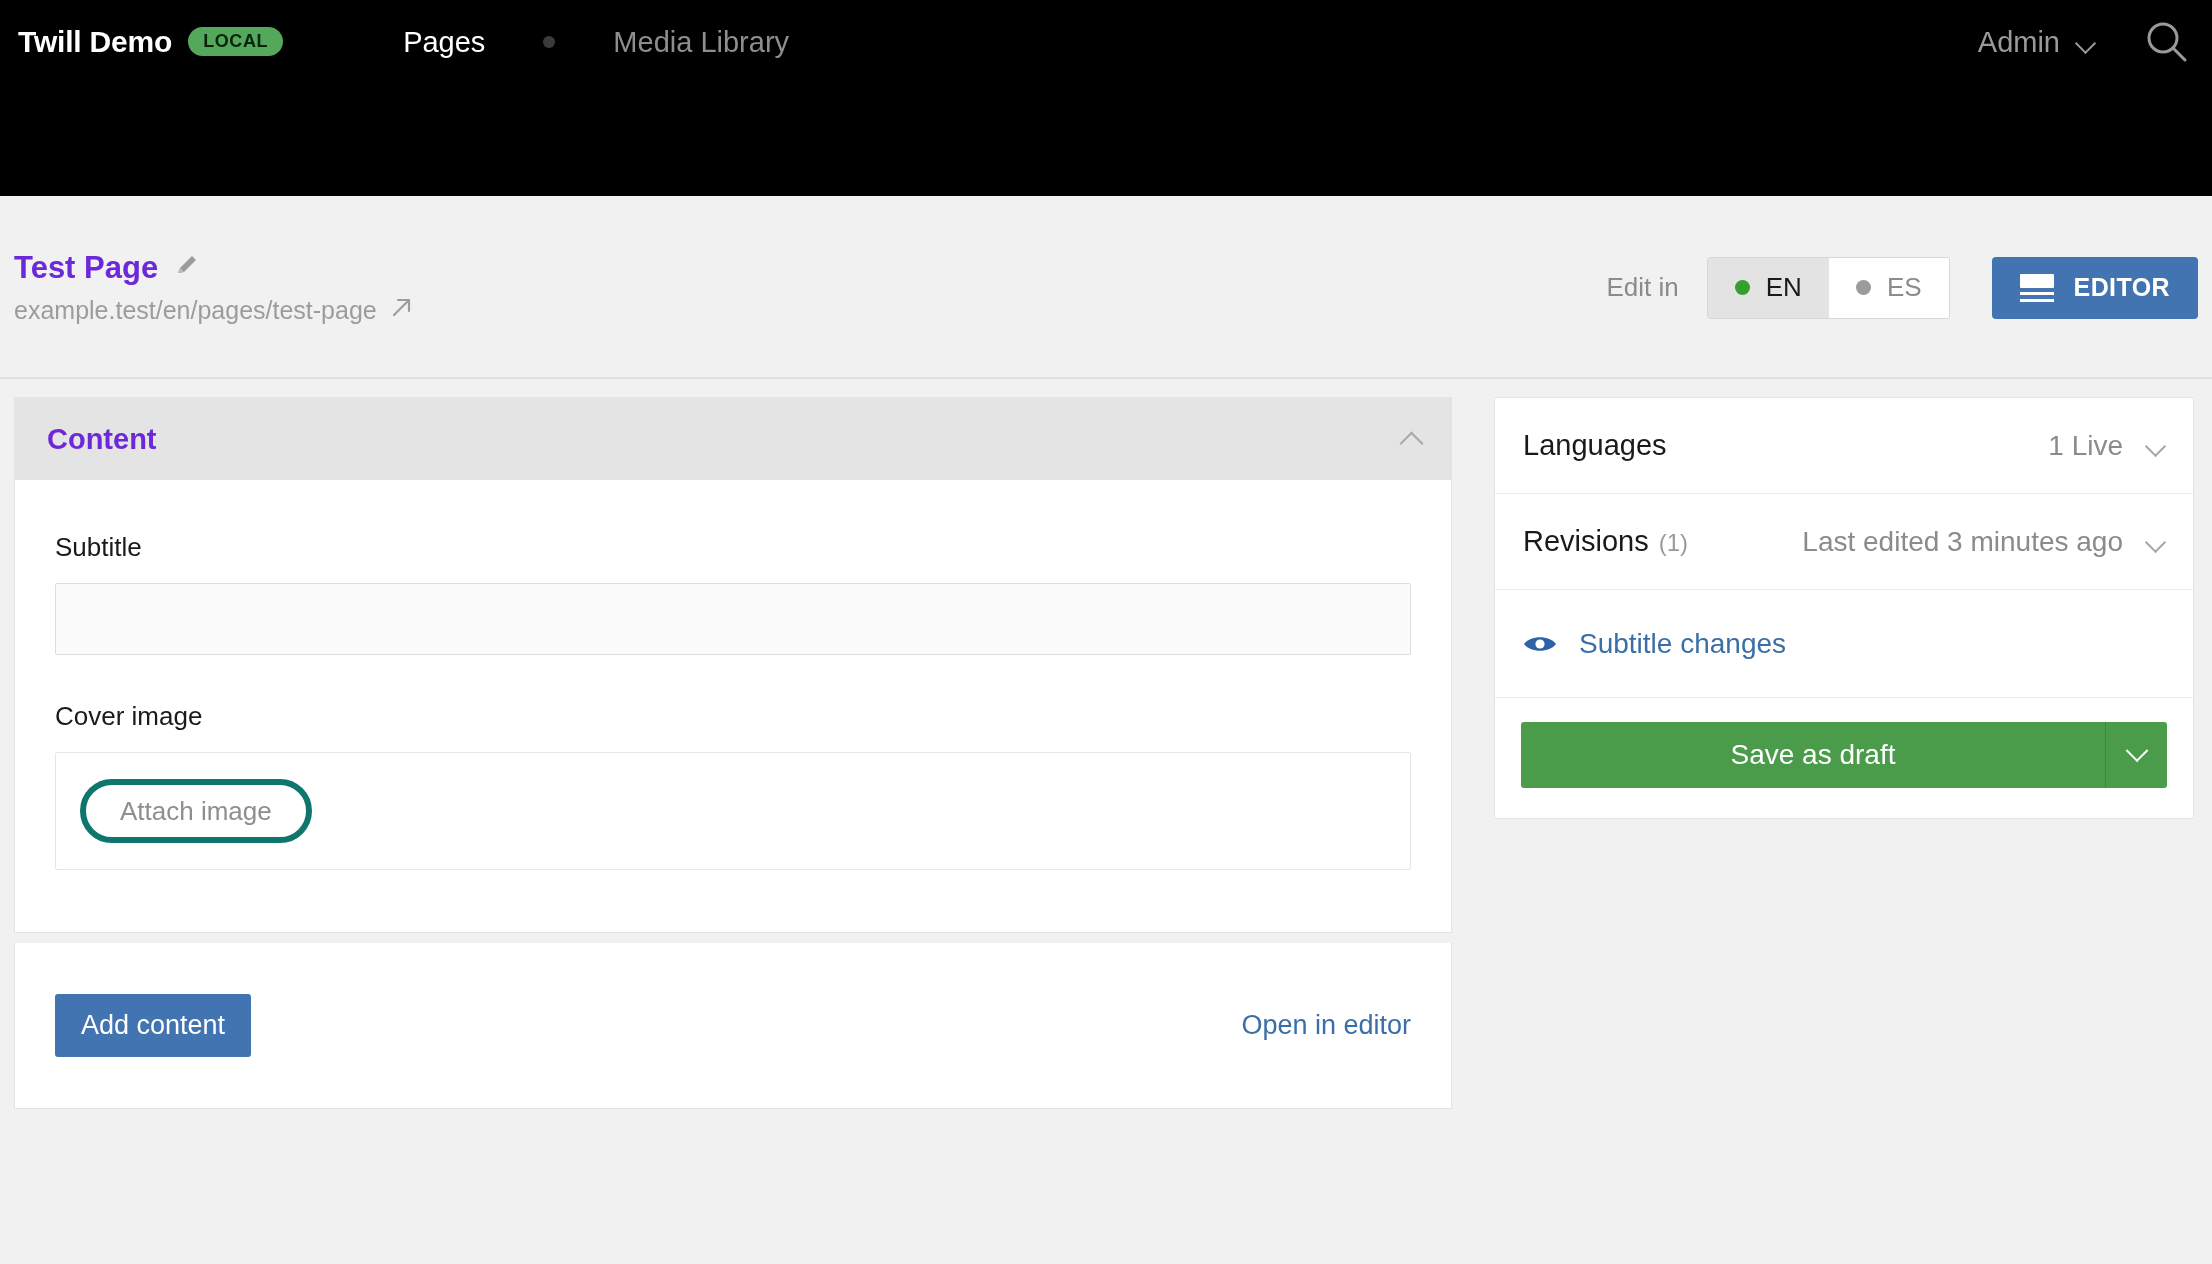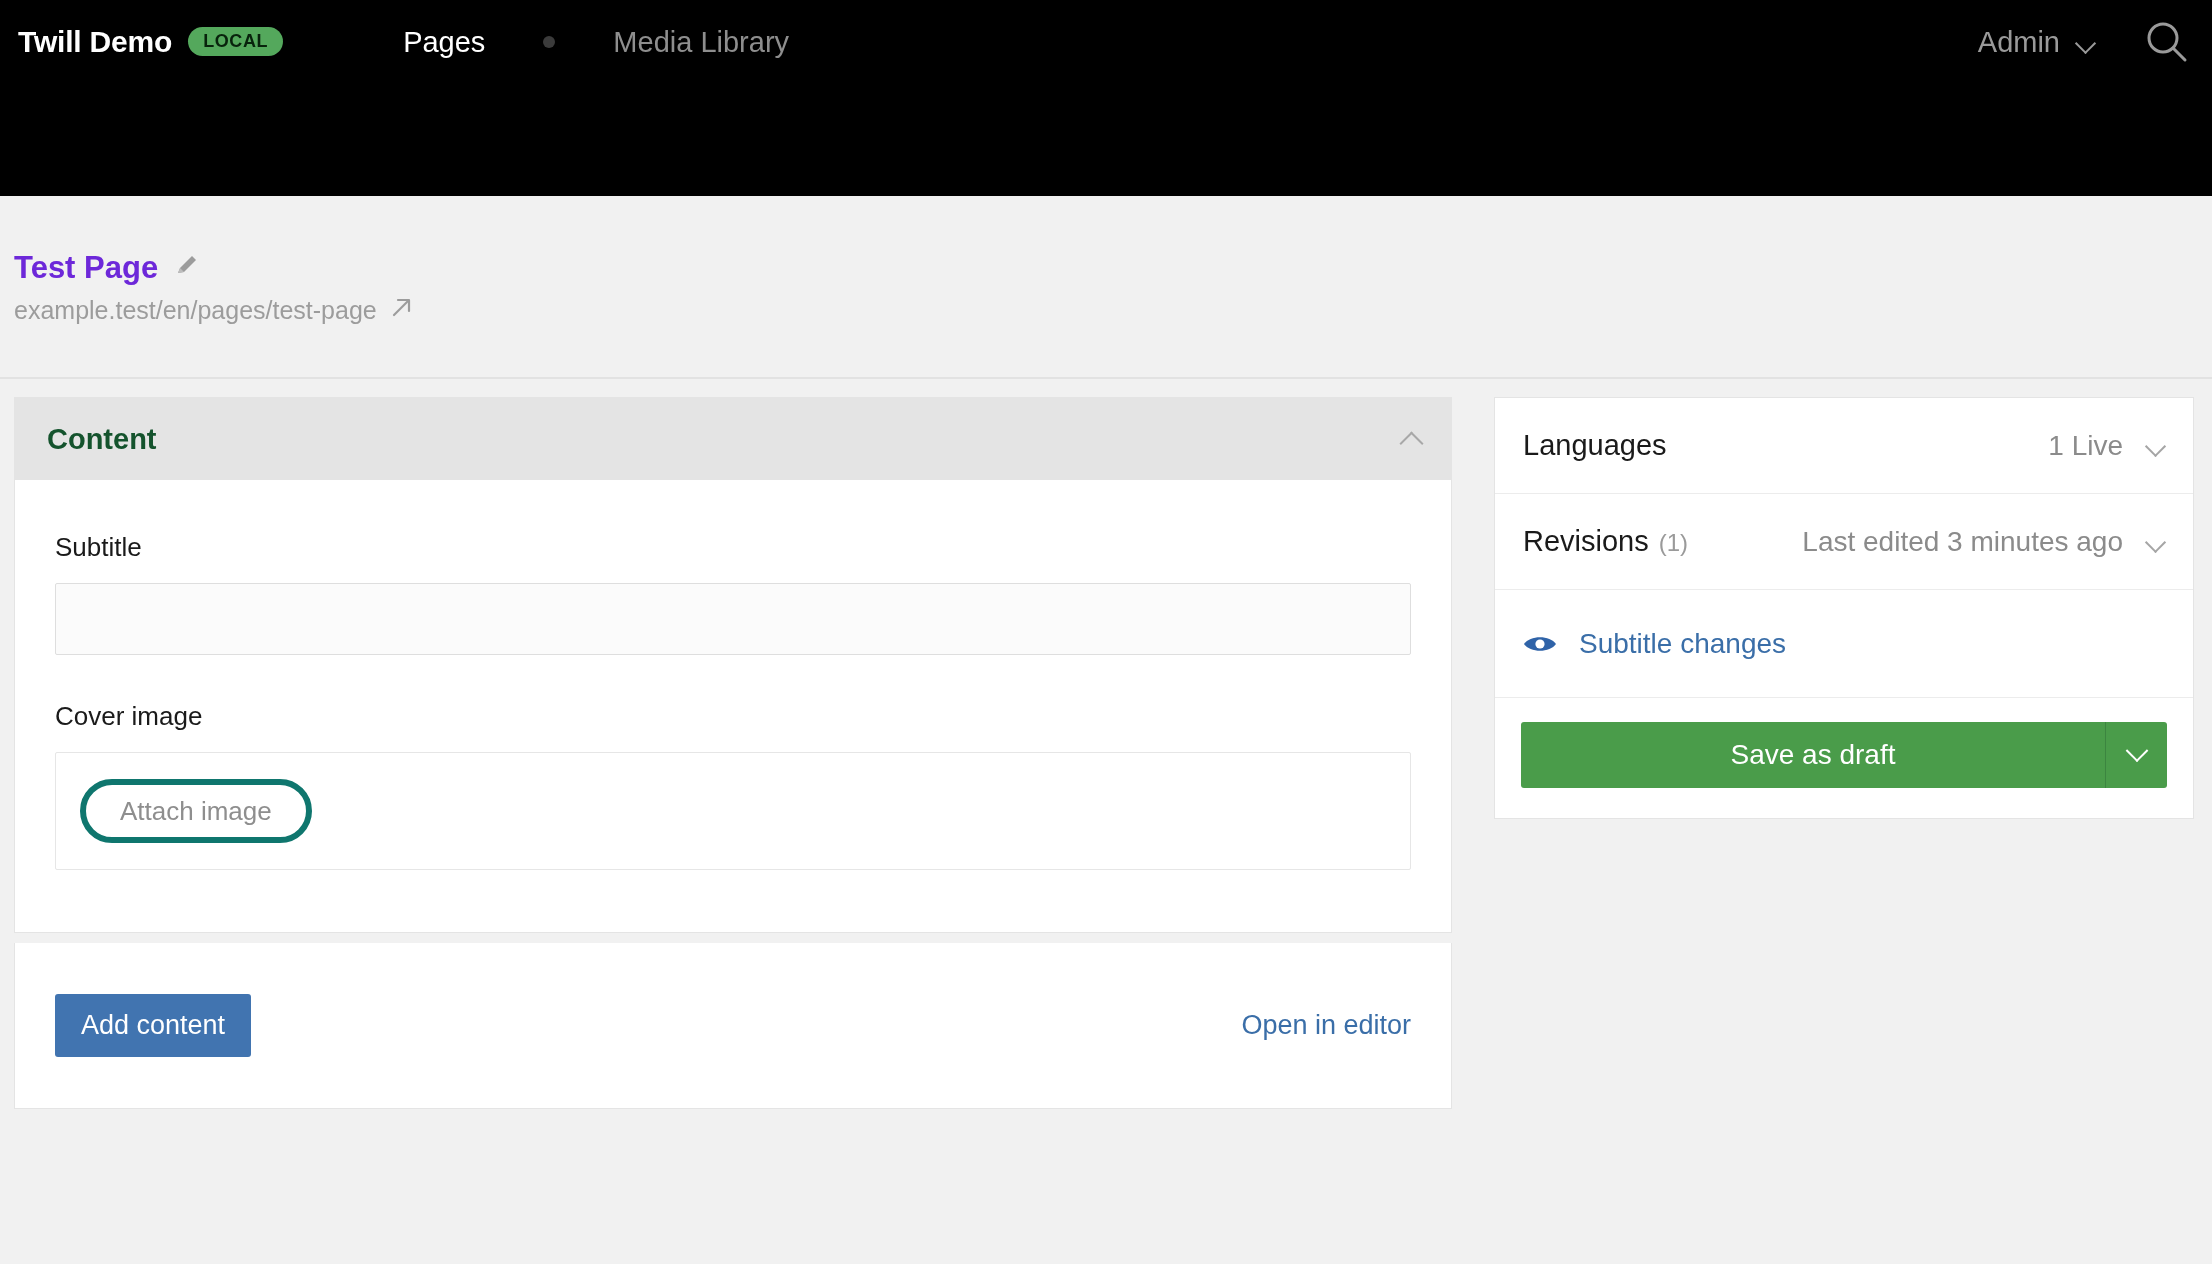--- a/index.html
+++ b/index.html
@@ -245,21 +245,21 @@
     height: 82px;
     display: flex;
     align-items: center;
     justify-content: space-between;
     padding: 0 26px 0 32px;
     box-sizing: border-box;
   }
   .card-header-title {
     font-size: 29px;
     font-weight: 700;
-    color: #14532d;
+    color: #6d28d9;
   }
   .chev-up {
     width: 26px; height: 16px;
     position: relative;
   }
   .chev-up::before {
     content:"";
     position:absolute;
     left: 4px; top: 4px;
     width: 15px; height: 15px;
@@ -527,20 +527,41 @@
       <span class="page-url">example.test/en/pages/test-page</span>
       <span class="ext-arrow">
         <svg width="22" height="22" viewBox="0 0 22 22">
           <line x1="3" y1="19" x2="17" y2="5" stroke="#9c9c9c" stroke-width="2.2" stroke-linecap="round"></line>
           <polyline points="7,4 18,4 18,15" fill="none" stroke="#9c9c9c" stroke-width="2.2" stroke-linecap="round" stroke-linejoin="round"></polyline>
         </svg>
       </span>
     </div>
   </div>
 
+  <div class="title-right">
+    <span class="editin-label">Edit in</span>
+    <div class="lang-toggle">
+      <div class="lang-opt active">
+        <span class="lang-dot on"></span>
+        <span>EN</span>
+      </div>
+      <div class="lang-opt">
+        <span class="lang-dot"></span>
+        <span>ES</span>
+      </div>
+    </div>
+    <button class="editor-btn">
+      <span class="editor-icon">
+        <i class="bar-top"></i>
+        <i class="bar-line"></i>
+        <i class="bar-line"></i>
+      </span>
+      <span>EDITOR</span>
+    </button>
+  </div>
 </div>
 
 <div class="main">
 
   <div class="col-left">
     <div class="card">
       <div class="card-header">
         <span class="card-header-title">Content</span>
         <span class="chev-up"></span>
       </div>

